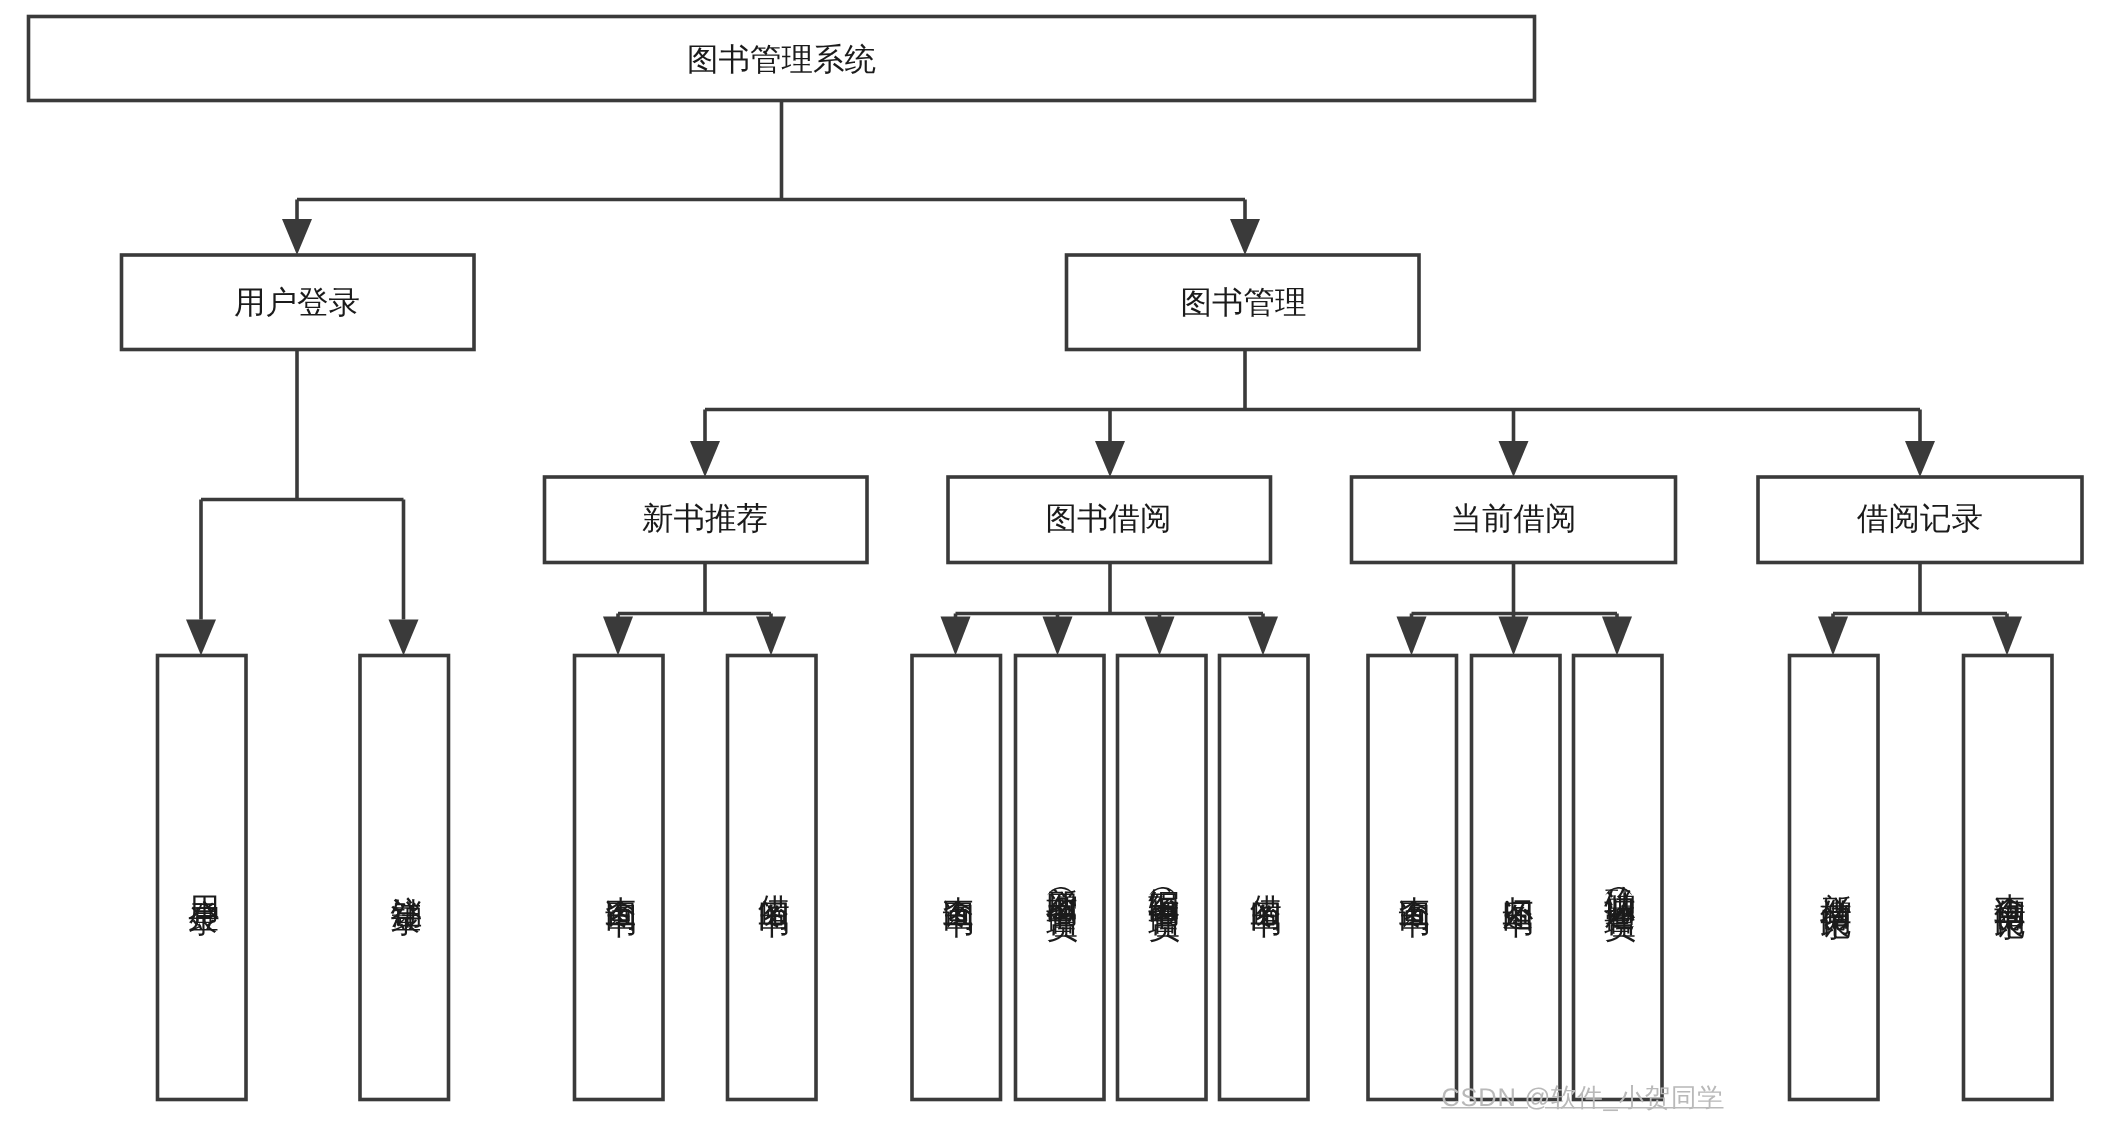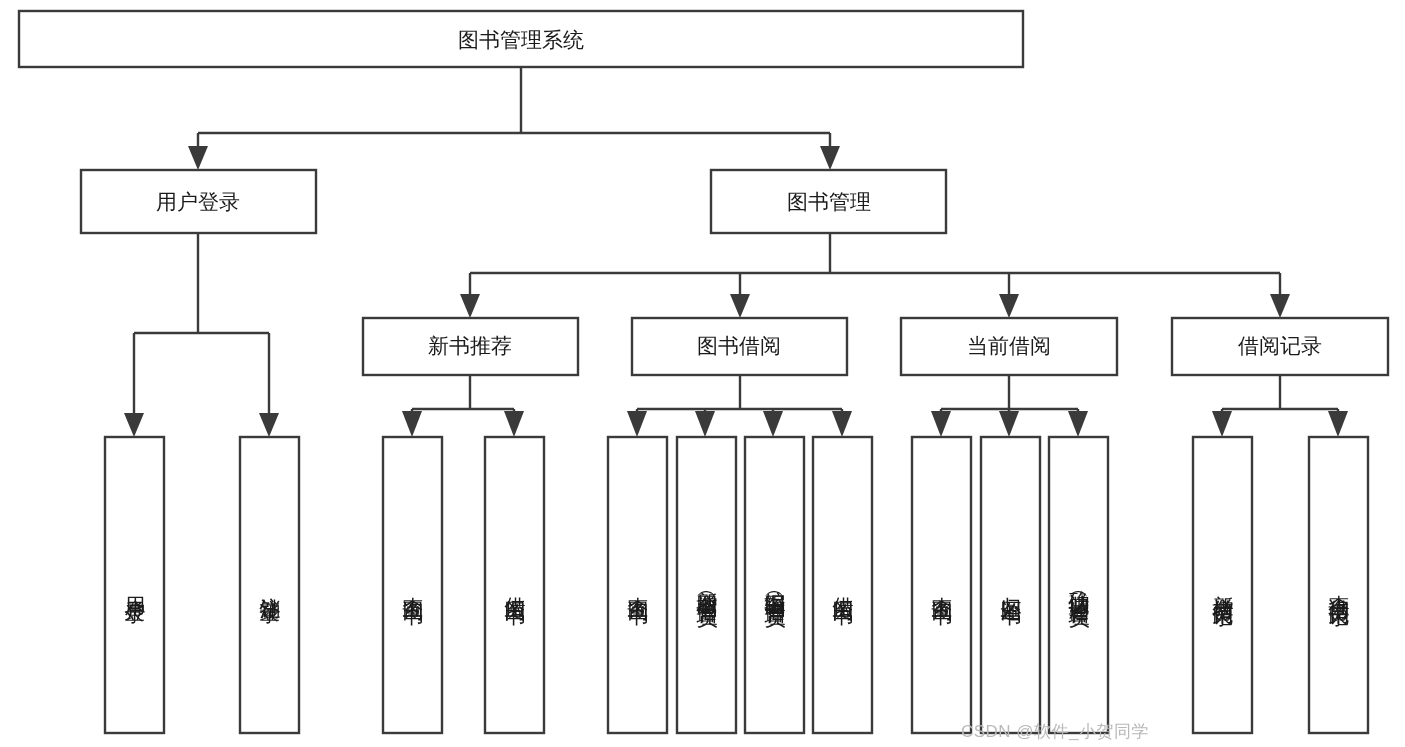--- a/index.html
+++ b/index.html
@@ -65,20 +65,21 @@
   }
   .watermark {
     position: absolute;
     right: 8px;
     bottom: 4px;
     font-family: "Liberation Sans", "DejaVu Sans", sans-serif;
     font-size: 17px;
     color: #b9b9b9;
     letter-spacing: 0.5px;
     white-space: nowrap;
+    text-decoration: underline;
   }
 </style>
 </head>
 <body>
 
 <div id="diagram-root">
 
   <svg id="tree-svg" viewBox="0 0 1405 747">
 
     <g>

